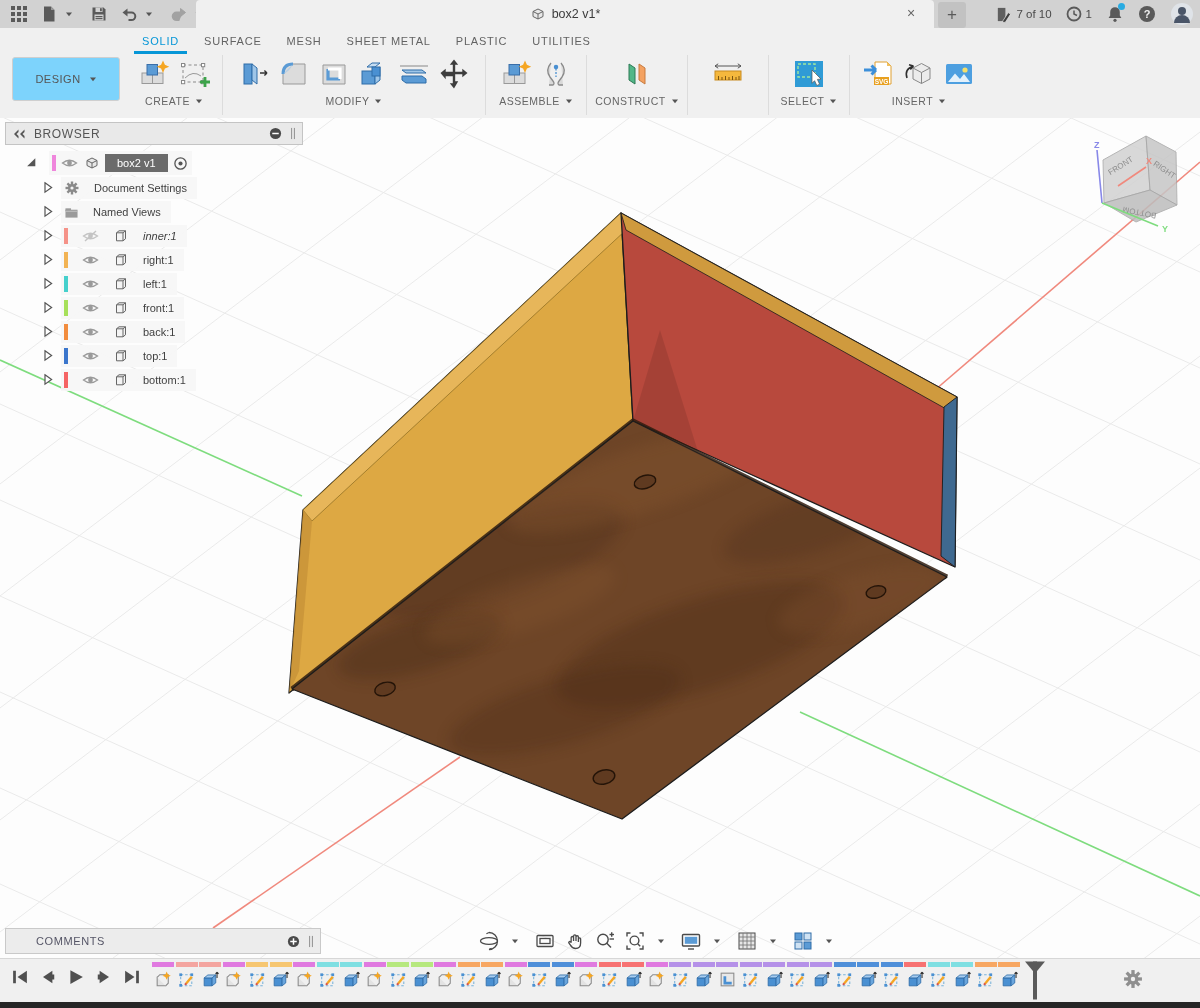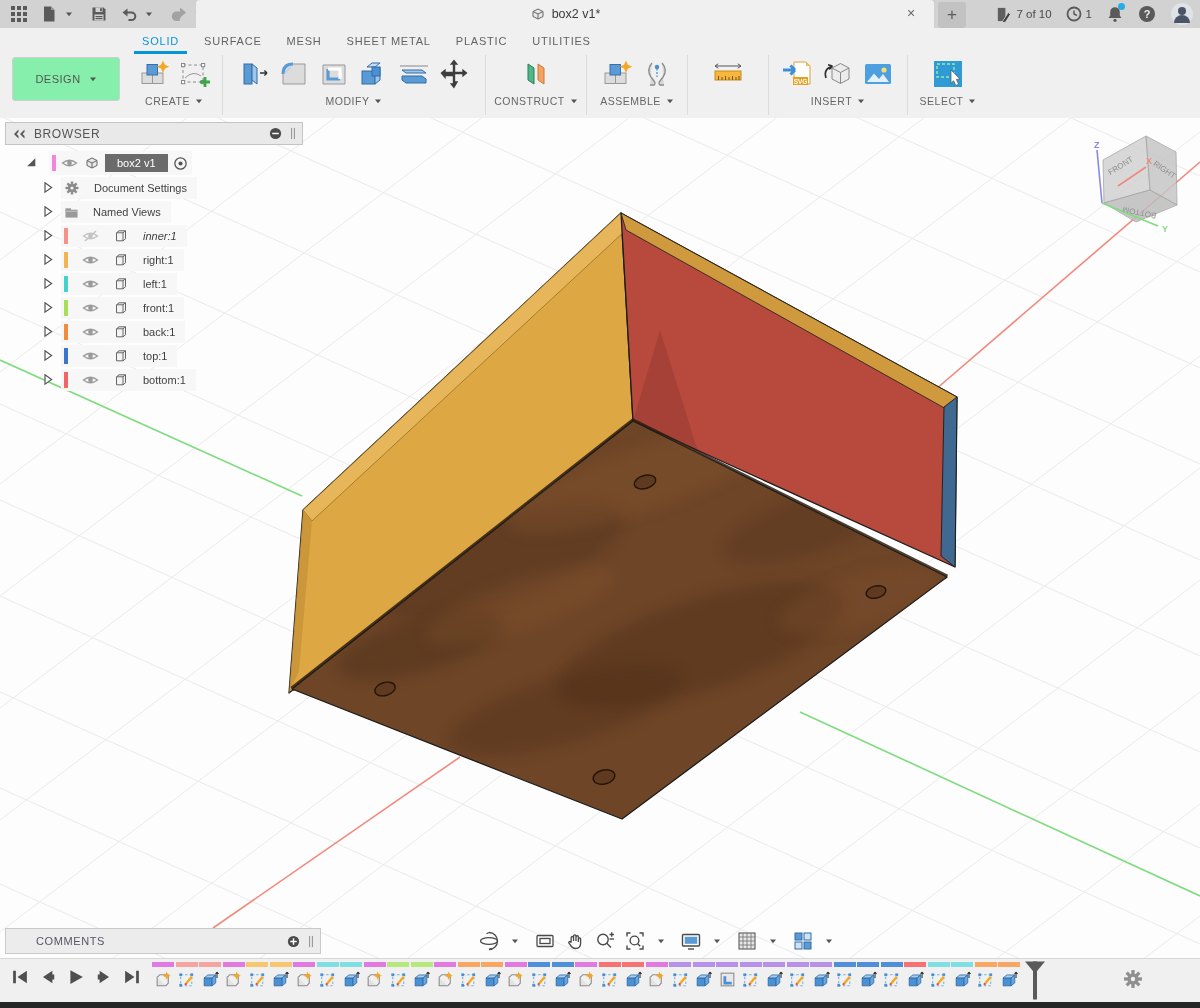--- a/index.html
+++ b/index.html
@@ -28,21 +28,21 @@
   .tb-stat{display:flex;align-items:center;gap:4px;font-size:11.5px;color:#4a4a4a;}
   #bell-wrap{position:relative;}
   #bell-dot{position:absolute;right:-1px;top:-2px;width:7px;height:7px;border-radius:50%;background:#29abe2;}
 
   
   #ribbon{left:0;top:28px;width:1200px;height:90px;background:#f0f0f0;border-bottom:1px solid #c9c9c9;}
   #rb-tabs{left:140px;top:0;height:26px;display:flex;gap:21px;align-items:center;}
   .rb-tab{font-size:11px;letter-spacing:.8px;color:#636363;padding:5px 2px;position:relative;cursor:default;}
   .rb-tab.active{color:#0696d7;}
   .rb-tab.active::after{content:"";position:absolute;left:-6px;right:-6px;bottom:-2px;height:3px;background:#0696d7;}
-  #design-btn{left:12px;top:29px;width:106px;height:42px;background:#86efac;border:1px solid #cfcfcf;
+  #design-btn{left:12px;top:29px;width:106px;height:42px;background:#7dd3fc;border:1px solid #cfcfcf;
               border-radius:3px;display:flex;align-items:center;justify-content:center;gap:6px;
               font-size:11px;letter-spacing:.5px;color:#555;}
   #ribbon-groups{left:126px;top:27px;height:60px;display:flex;}
   .rgroup{display:flex;flex-direction:column;align-items:center;justify-content:flex-start;border-left:1px solid #dcdcdc;}
   .rgroup:first-child{border-left:none;}
   .rg-icons{display:flex;align-items:center;justify-content:center;gap:2px;height:38px;}
   .rg-icons .icon{width:38px;height:36px;}
   .rg-label{font-size:10.5px;letter-spacing:.5px;color:#666;display:flex;align-items:center;gap:3px;margin-top:2px;}
 
   
@@ -312,38 +312,20 @@
             <svg width="8" height="8" viewBox="0 0 8 8">
               <path d="M1,2.5 h6 L4,6.2 z" fill="#555"></path>
             </svg>
           </span>
         </div>
       </div>
       <div class="rgroup" style="width: 100px;">
         <div class="rg-icons">
           <span class="icon ">
             <svg width="36" height="34" viewBox="0 0 36 34">
-              <path d="M10,7 l6,4 v16 l-6,-4 z" fill="#52b788" stroke="#2d7a54"></path>
-              <path d="M20,7 l6,4 v16 l-6,-4 z" fill="#f4a261" stroke="#c77b3f"></path>
-            </svg>
-          </span>
-        </div>
-        <div class="rg-label">
-          <span>CONSTRUCT</span>
-          <span class="icon caret">
-            <svg width="8" height="8" viewBox="0 0 8 8">
-              <path d="M1,2.5 h6 L4,6.2 z" fill="#555"></path>
-            </svg>
-          </span>
-        </div>
-      </div>
-      <div class="rgroup" style="width: 100px;">
-        <div class="rg-icons">
-          <span class="icon ">
-            <svg width="36" height="34" viewBox="0 0 36 34">
               <rect x="6" y="16" width="10.5" height="10.5" fill="#dcdcdc" stroke="#999"></rect>
               <rect x="16.5" y="16" width="10.5" height="10.5" fill="#dcdcdc" stroke="#999"></rect>
               <rect x="11" y="7.5" width="10.5" height="10.5" fill="#5b9bd5" stroke="#3a6ea8"></rect>
               <path d="M27,3.5 l1.9,4.3 4.3,1.9 -4.3,1.9 -1.9,4.3 -1.9,-4.3 -4.3,-1.9 4.3,-1.9 z" fill="#f5a623"></path>
             </svg>
           </span>
           <span class="icon ">
             <svg width="36" height="34" viewBox="0 0 36 34" fill="#d9d9d9" stroke="#8a8a8a" stroke-width="1.3">
               <path d="M13,6 q-6,7 -1,14 l3,4 q2,2.5 0,4 h-4"></path>
               <path d="M23,6 q6,7 1,14 l-3,4 q-2,2.5 0,4 h4"></path>
@@ -356,20 +338,38 @@
         </div>
         <div class="rg-label">
           <span>ASSEMBLE</span>
           <span class="icon caret">
             <svg width="8" height="8" viewBox="0 0 8 8">
               <path d="M1,2.5 h6 L4,6.2 z" fill="#555"></path>
             </svg>
           </span>
         </div>
       </div>
+      <div class="rgroup" style="width: 100px;">
+        <div class="rg-icons">
+          <span class="icon ">
+            <svg width="36" height="34" viewBox="0 0 36 34">
+              <path d="M10,7 l6,4 v16 l-6,-4 z" fill="#52b788" stroke="#2d7a54"></path>
+              <path d="M20,7 l6,4 v16 l-6,-4 z" fill="#f4a261" stroke="#c77b3f"></path>
+            </svg>
+          </span>
+        </div>
+        <div class="rg-label">
+          <span>CONSTRUCT</span>
+          <span class="icon caret">
+            <svg width="8" height="8" viewBox="0 0 8 8">
+              <path d="M1,2.5 h6 L4,6.2 z" fill="#555"></path>
+            </svg>
+          </span>
+        </div>
+      </div>
       <div class="rgroup" style="width: 80px; gap: 24px;">
         <div class="rg-icons">
           <span class="icon ">
             <svg width="36" height="34" viewBox="0 0 36 34">
               <g stroke="#555" fill="none">
                 <path d="M5,10 h26"></path>
                 <path d="M5,10 l3.2,-2.2 M5,10 l3.2,2.2 M31,10 l-3.2,-2.2 M31,10 l-3.2,2.2"></path>
               </g>
               <rect x="5" y="15" width="26" height="9" fill="#f5b83d" stroke="#c78a1e"></rect>
               <path d="M8.5,24 v-4 M12,24 v-3 M15.5,24 v-4 M19,24 v-3 M22.5,24 v-4 M26,24 v-3 M29,24 v-4" stroke="#7a5510"></path>
@@ -378,20 +378,39 @@
         </div>
         <div class="rg-label">
           <span>INSPECT</span>
           <span class="icon caret">
             <svg width="8" height="8" viewBox="0 0 8 8">
               <path d="M1,2.5 h6 L4,6.2 z" fill="#555"></path>
             </svg>
           </span>
         </div>
       </div>
+      <div class="rgroup" style="width: 80px;">
+        <div class="rg-icons">
+          <span class="icon ">
+            <svg width="36" height="34" viewBox="0 0 36 34">
+              <rect x="4" y="4" width="28" height="26" fill="#2f9bd6"></rect>
+              <rect x="7" y="7" width="17" height="13" fill="none" stroke="#9fe89f" stroke-dasharray="3,2" stroke-width="1.4"></rect>
+              <path d="M21,13 l9,9 -3.6,.4 2.2,4.8 -2.8,1.3 -2.2,-4.8 -2.6,2.6 z" fill="#fff" stroke="#555" stroke-width=".7"></path>
+            </svg>
+          </span>
+        </div>
+        <div class="rg-label">
+          <span>SELECT</span>
+          <span class="icon caret">
+            <svg width="8" height="8" viewBox="0 0 8 8">
+              <path d="M1,2.5 h6 L4,6.2 z" fill="#555"></path>
+            </svg>
+          </span>
+        </div>
+      </div>
       <div class="rgroup" style="width: 138px;">
         <div class="rg-icons">
           <span class="icon ">
             <svg width="36" height="34" viewBox="0 0 36 34">
               <path d="M14,5 h12 l4,4 v18 h-16 z" fill="#fff" stroke="#e0a030"></path>
               <path d="M26,5 l4,4 h-4 z" fill="#f0c060"></path>
               <path d="M3,13 h12 m0,0 l-4.5,-4.5 m4.5,4.5 l-4.5,4.5" stroke="#3d8fd9" stroke-width="3" fill="none"></path>
               <rect x="13" y="20" width="15" height="8" fill="#e8a020"></rect>
               <text x="20.5" y="26.5" font-size="6.5" font-weight="bold" fill="#fff" text-anchor="middle" font-family="Liberation Sans,sans-serif">SVG</text>
             </svg>
@@ -406,39 +425,20 @@
           <span class="icon ">
             <svg width="36" height="34" viewBox="0 0 36 34">
               <rect x="5" y="7" width="26" height="20" rx="1.5" fill="#4d9fe0"></rect>
               <circle cx="24" cy="13" r="2.6" fill="#f7e06a"></circle>
               <path d="M7,25 l7,-8.5 5,5.5 4,-5 6,8 z" fill="#e4f1fb"></path>
             </svg>
           </span>
         </div>
         <div class="rg-label">
           <span>INSERT</span>
-          <span class="icon caret">
-            <svg width="8" height="8" viewBox="0 0 8 8">
-              <path d="M1,2.5 h6 L4,6.2 z" fill="#555"></path>
-            </svg>
-          </span>
-        </div>
-      </div>
-      <div class="rgroup" style="width: 80px;">
-        <div class="rg-icons">
-          <span class="icon ">
-            <svg width="36" height="34" viewBox="0 0 36 34">
-              <rect x="4" y="4" width="28" height="26" fill="#2f9bd6"></rect>
-              <rect x="7" y="7" width="17" height="13" fill="none" stroke="#9fe89f" stroke-dasharray="3,2" stroke-width="1.4"></rect>
-              <path d="M21,13 l9,9 -3.6,.4 2.2,4.8 -2.8,1.3 -2.2,-4.8 -2.6,2.6 z" fill="#fff" stroke="#555" stroke-width=".7"></path>
-            </svg>
-          </span>
-        </div>
-        <div class="rg-label">
-          <span>SELECT</span>
           <span class="icon caret">
             <svg width="8" height="8" viewBox="0 0 8 8">
               <path d="M1,2.5 h6 L4,6.2 z" fill="#555"></path>
             </svg>
           </span>
         </div>
       </div>
     </div>
 </div>
 

